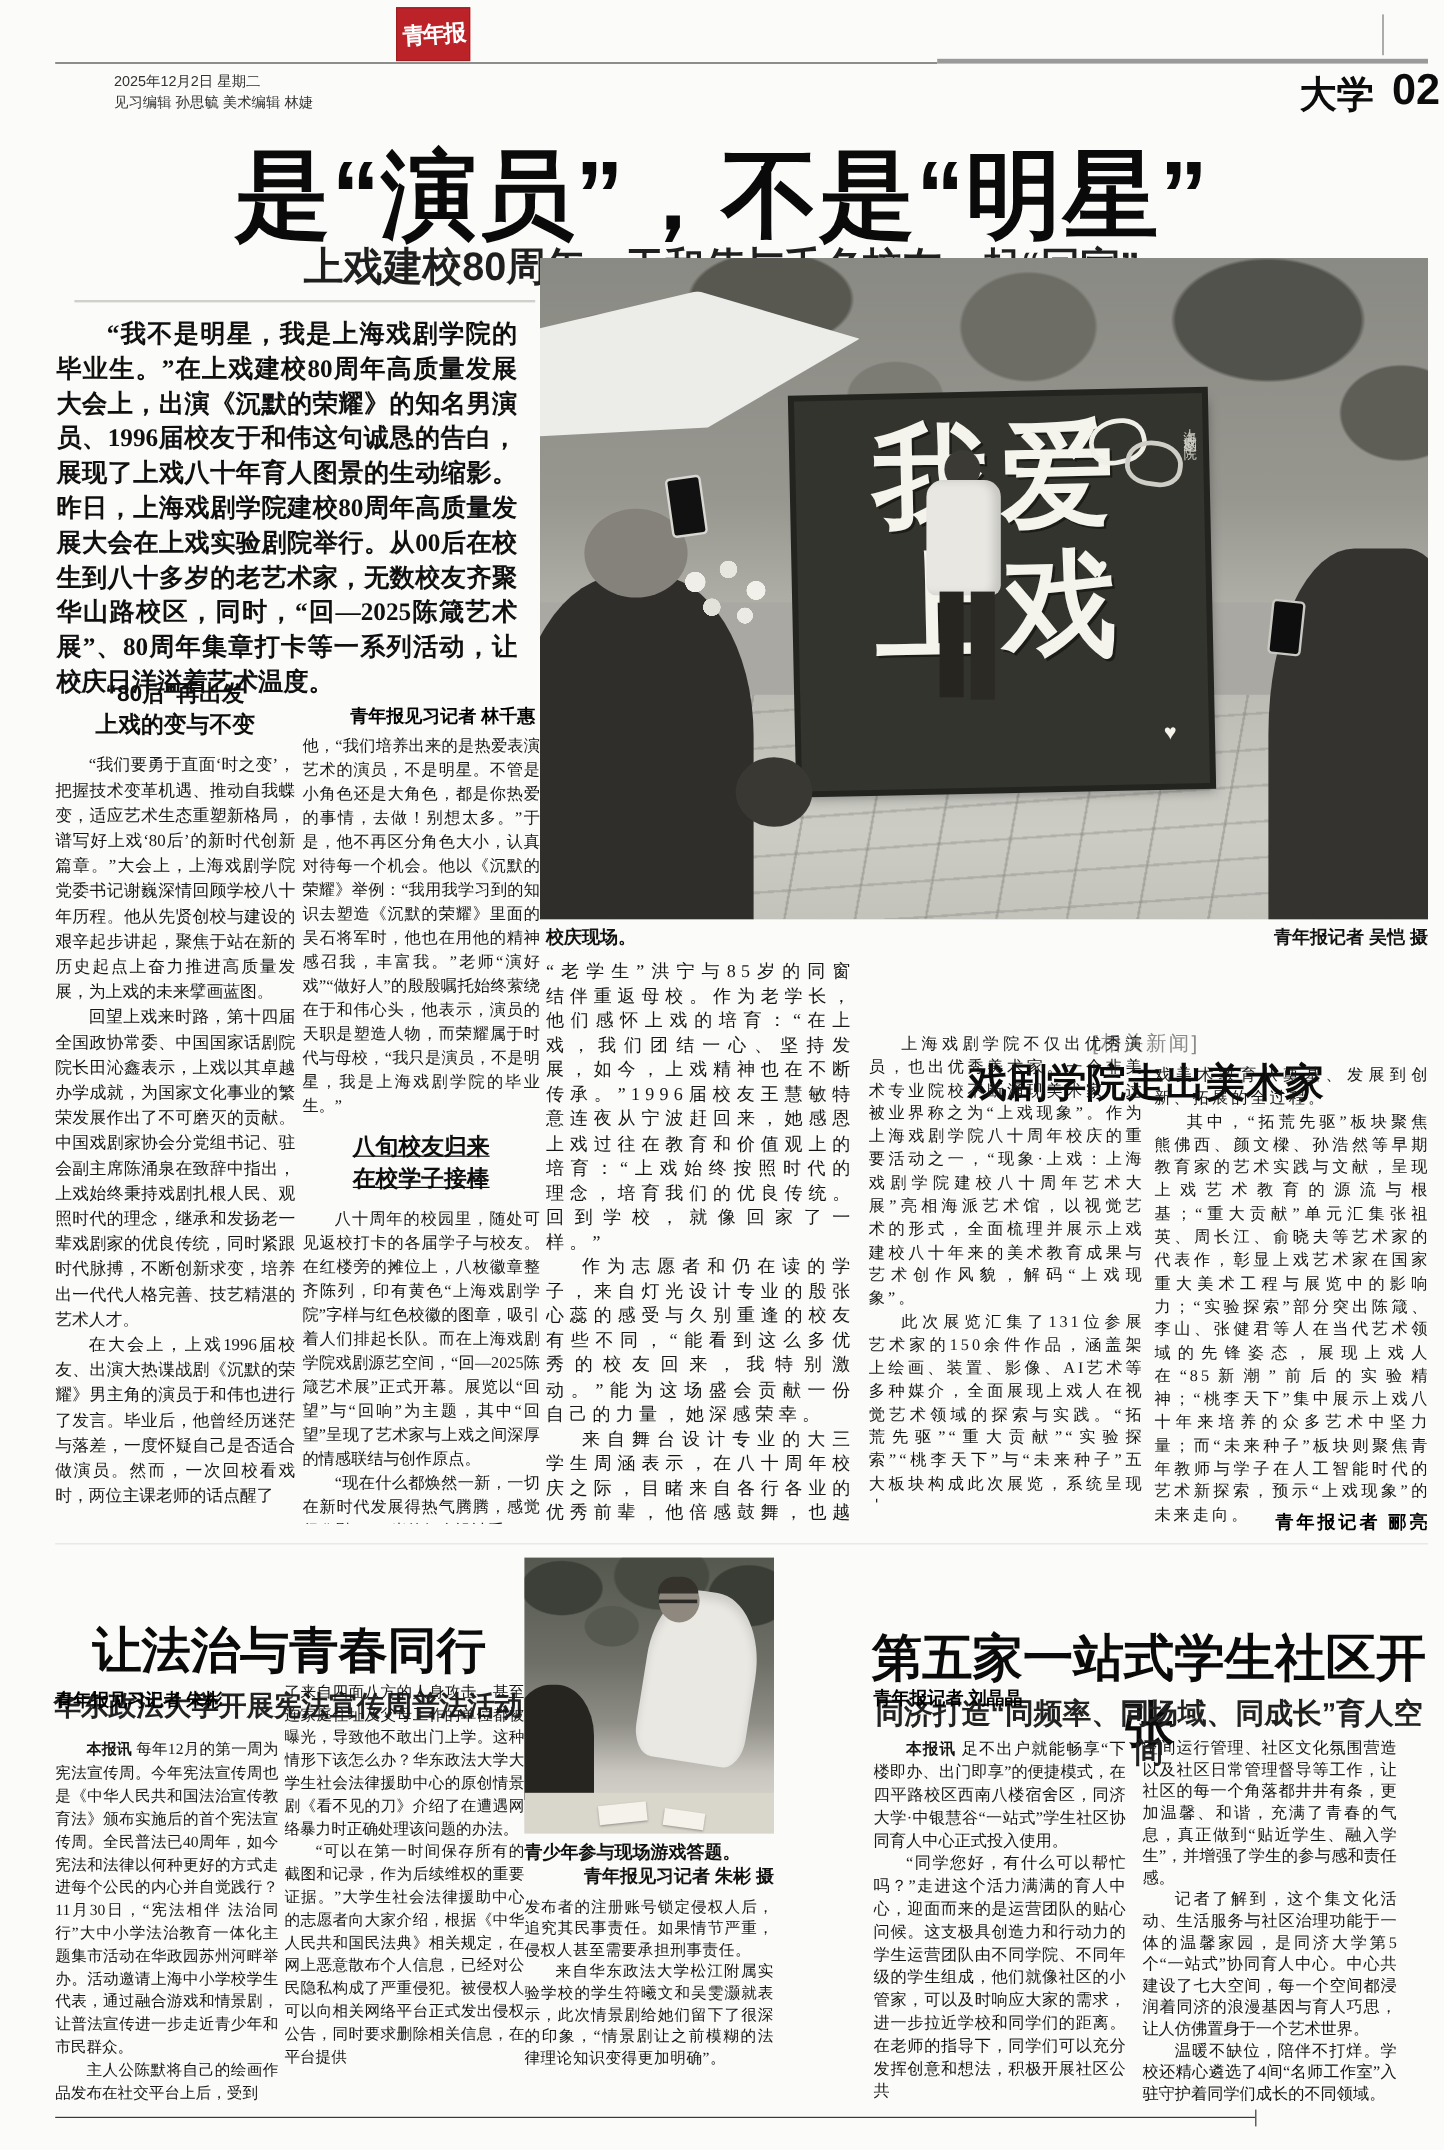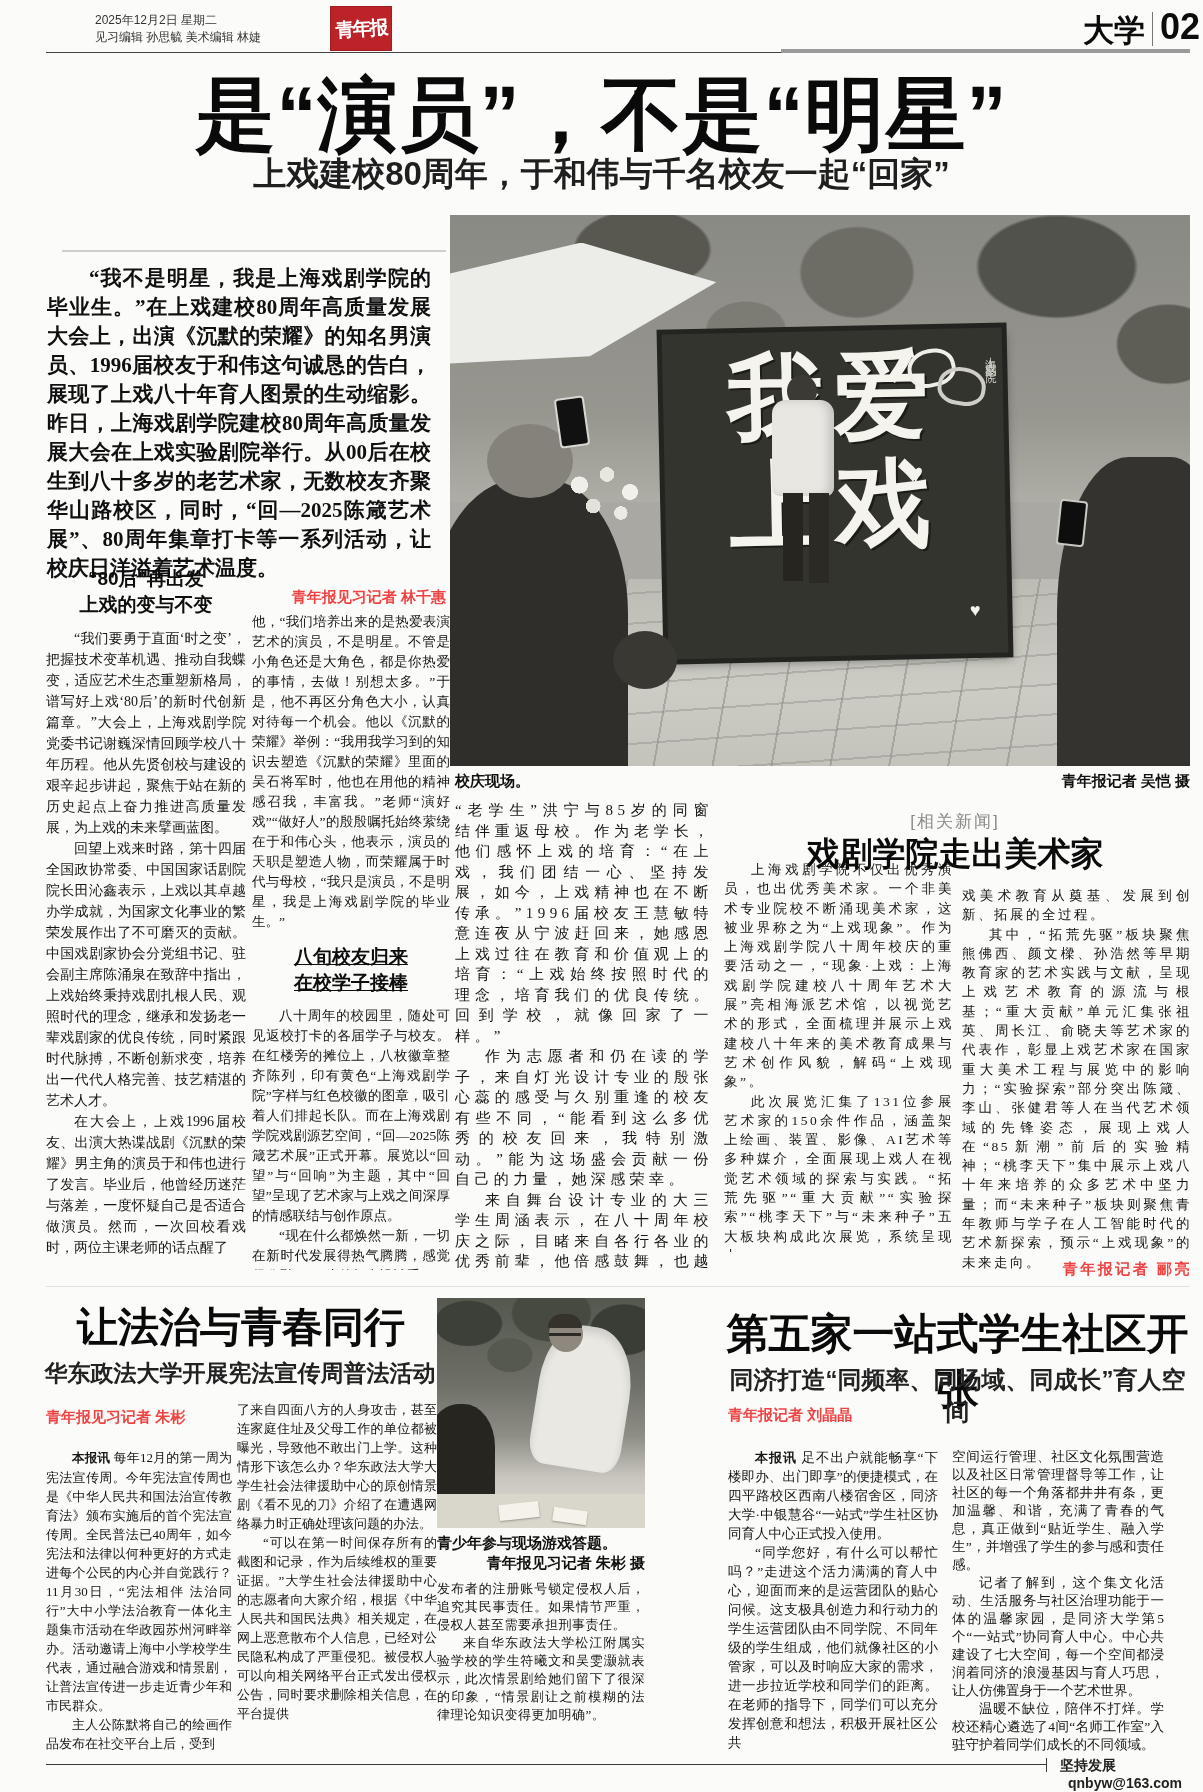--- a/index.html
+++ b/index.html
@@ -1,27 +1,27 @@
 <!DOCTYPE html>
 <html><head>
 <meta charset="utf-8">
 <style>
   html,body{margin:0;padding:0;}
   body{width:1203px;height:1792px;position:relative;background:#fbfbf9;
        font-family:"Liberation Serif","DejaVu Serif",serif;color:#161616;overflow:hidden;}
   .abs{position:absolute;}
-  .sans{font-family:"Liberation Sans","DejaVu Sans",sans-serif;}
+  .sans{font-family:"Liberation Sans","DejaVu Sans",sans-serif;margin-top:48px;}
   .just{text-align:justify;text-justify:inter-ideograph;}
   .colbox{overflow:hidden;}
   .colbox p{margin:0;text-indent:2em;}
   .colbox p.cont{text-indent:0;}
   .sec-head{font-family:"Liberation Sans","DejaVu Sans",sans-serif;font-weight:bold;text-align:center;
             font-size:19px;line-height:26px;margin:6px 0 10px 0;color:#0e0e0e;}
   .rule{background:#444;}
-  .byline{font-family:"Liberation Sans","DejaVu Sans",sans-serif;font-weight:bold;font-size:15px;color:#ef4444;}
+  .byline{font-family:"Liberation Sans","DejaVu Sans",sans-serif;font-weight:bold;font-size:15px;color:#000000;}
   .cap{font-family:"Liberation Sans","DejaVu Sans",sans-serif;font-weight:bold;font-size:15px;color:#111;}
   
   .photo{overflow:hidden;background:#a9a8a2;}
   .ph-foliage{position:absolute;left:0;top:0;width:100%;height:52%;
     background:
       radial-gradient(90px 60px at 8% 28%,#63635d 0 55%,transparent 58%),
       radial-gradient(120px 70px at 26% 12%,#585851 0 55%,transparent 58%),
       radial-gradient(100px 80px at 55% 20%,#6d6d66 0 55%,transparent 58%),
       radial-gradient(140px 90px at 82% 18%,#52524c 0 55%,transparent 58%),
       radial-gradient(90px 70px at 97% 45%,#5e5e57 0 55%,transparent 58%),

